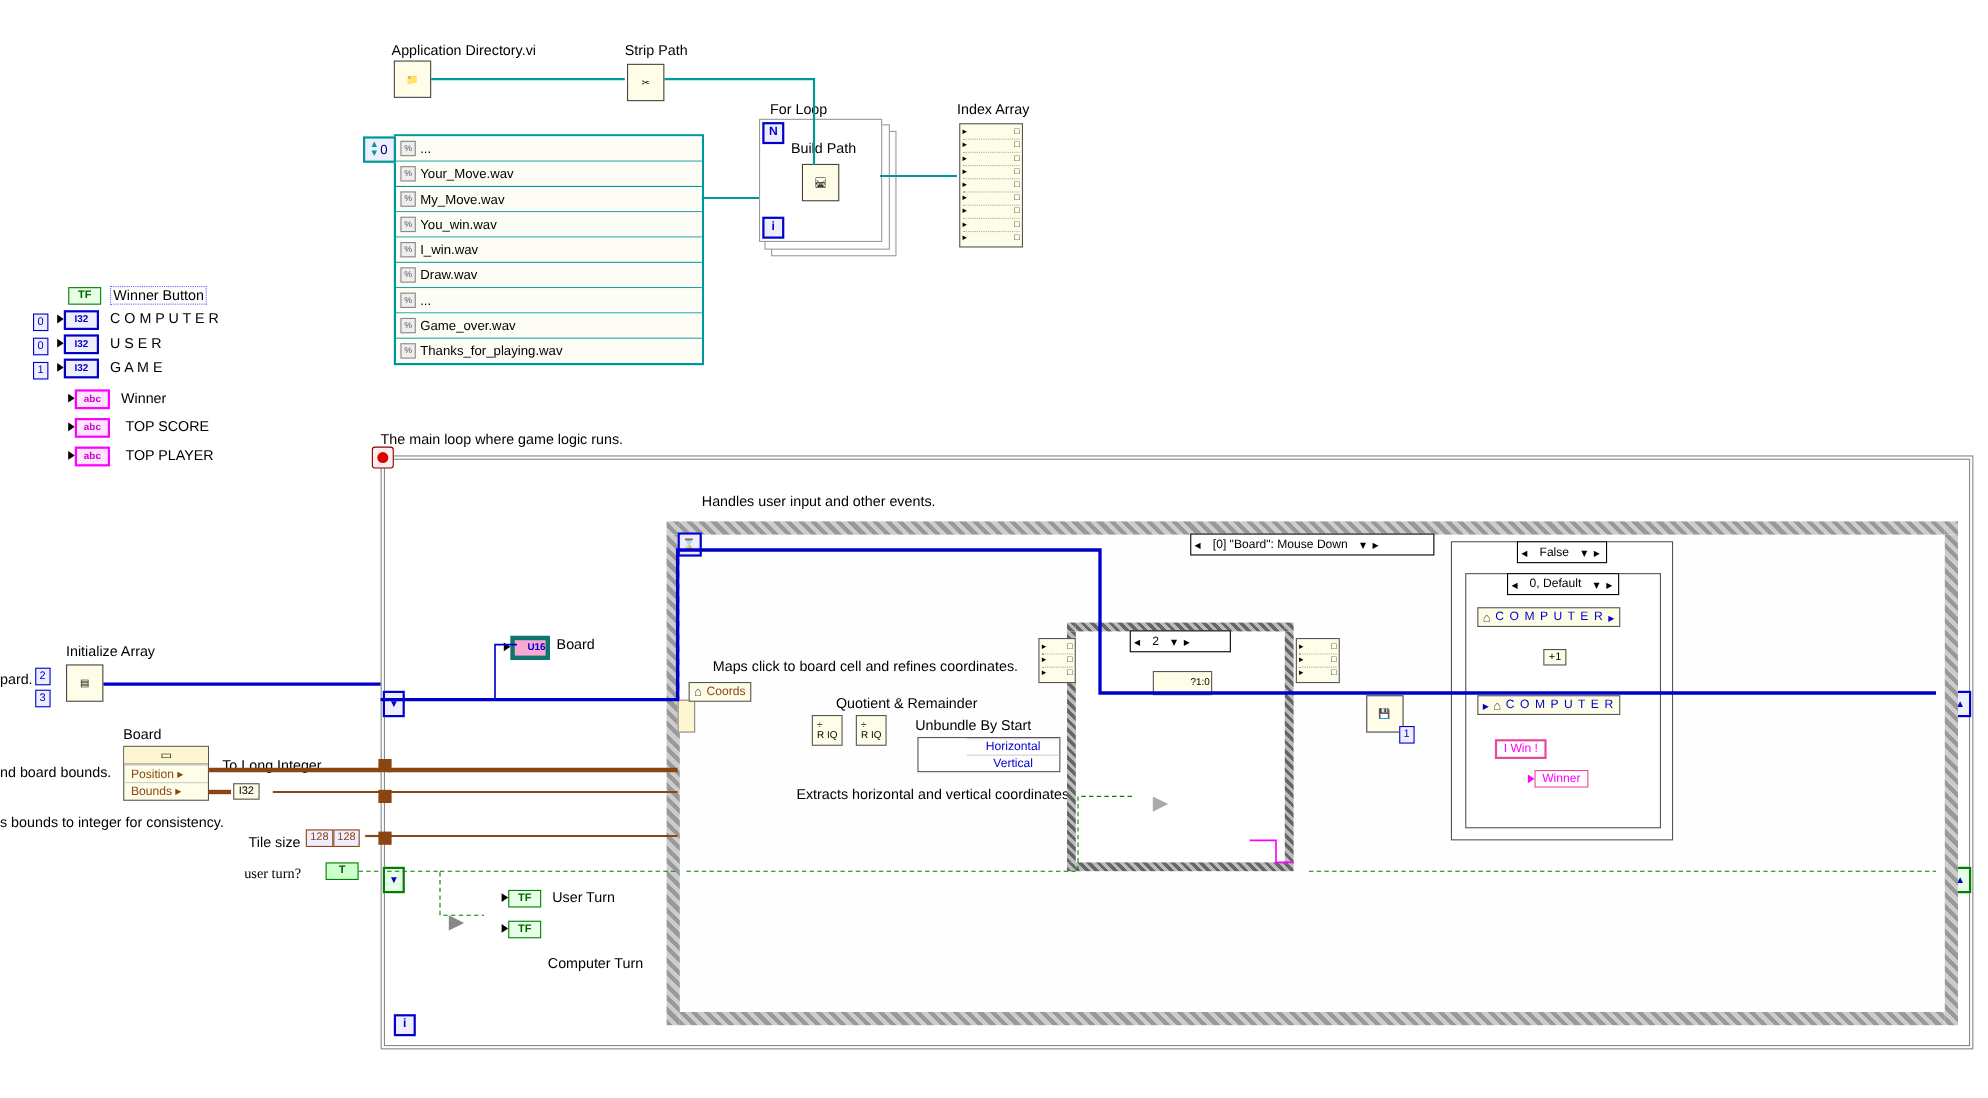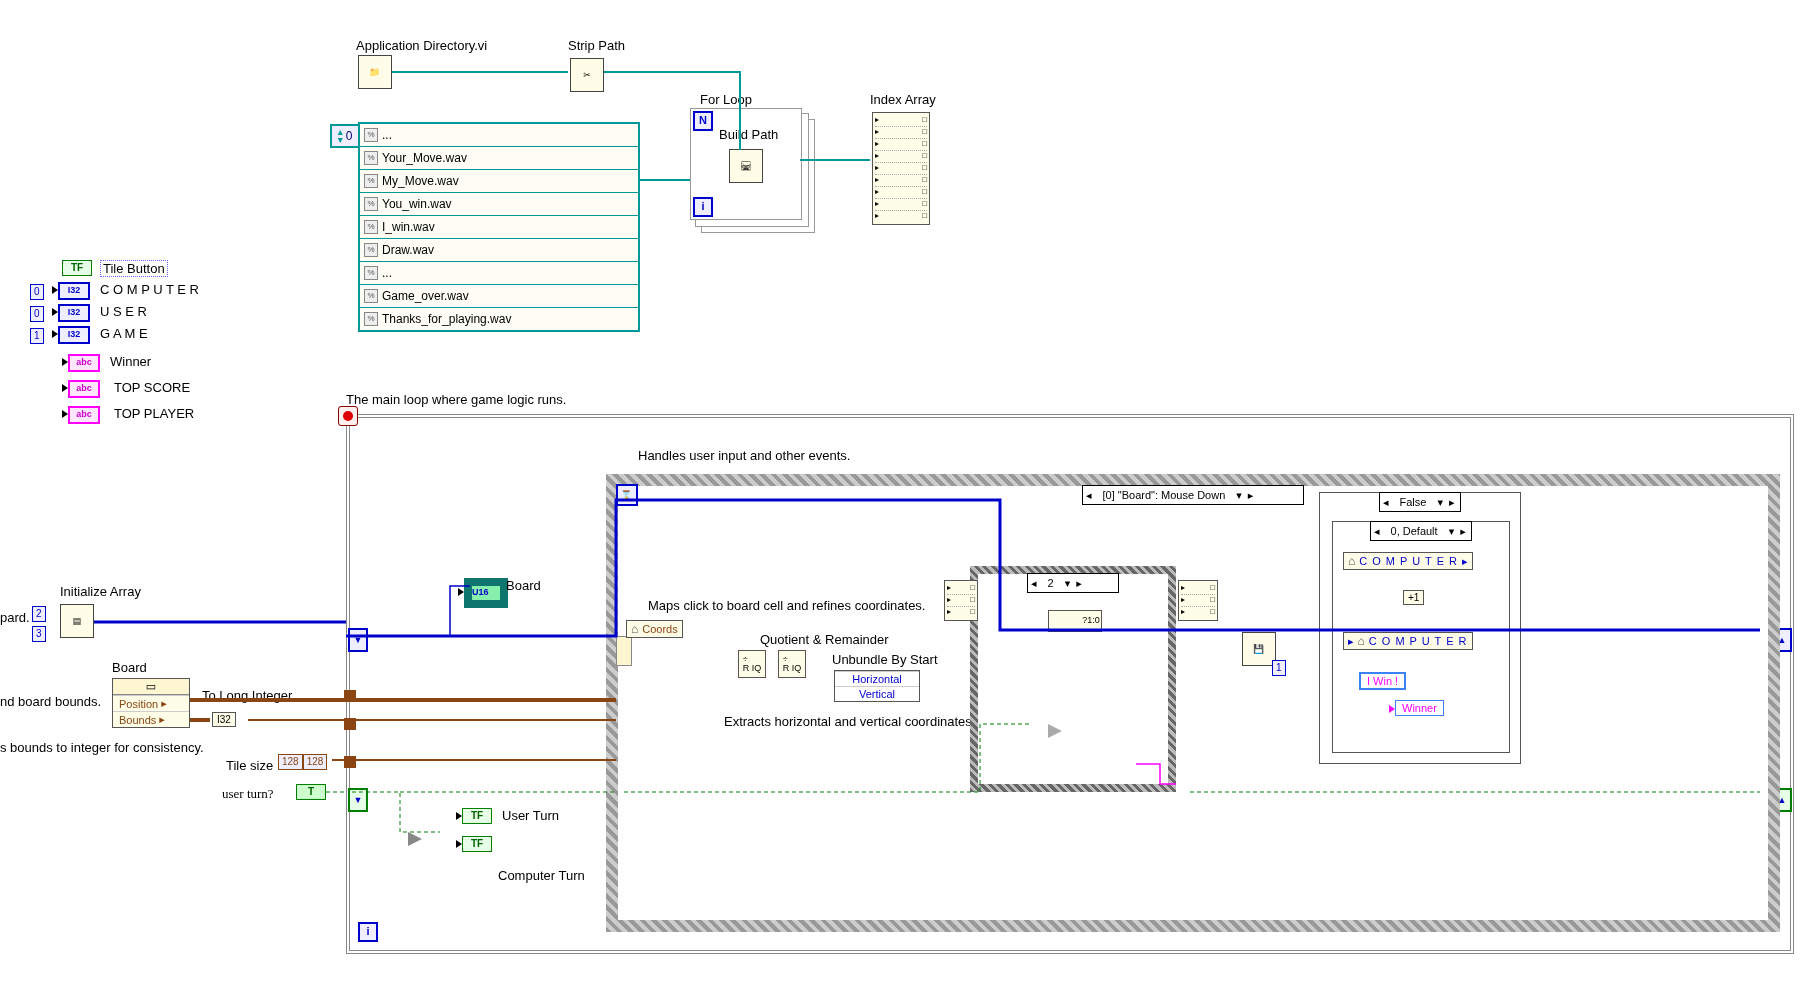--- a/index.html
+++ b/index.html
@@ -2,21 +2,21 @@
 <html><head>
 <meta charset="utf-8">
 <style>
   body { margin:0; padding:0; background:#fff; font-family:"Segoe UI",Tahoma,sans-serif; font-size:12px; color:#000; width:1807px; height:998px; position:relative; overflow:hidden; }
   .abs { position:absolute; }
   .label { position:absolute; font-size:13px; color:#000; white-space:nowrap; }
   
   .tf-term { display:inline-block; width:28px; height:14px; border:1px solid #008000; background:#e6ffe6; color:#006400; font-weight:bold; font-size:10px; text-align:center; line-height:13px; }
   .i32-term { display:inline-block; width:28px; height:14px; border:2px solid #0000cc; background:#eef; color:#0000cc; font-weight:bold; font-size:9px; text-align:center; line-height:13px; }
   .abc-term { display:inline-block; width:28px; height:14px; border:2px solid #ff00ff; background:#ffe6ff; color:#cc00cc; font-weight:bold; font-size:9px; text-align:center; line-height:13px; }
-  .u16-term { display:inline-block; width:28px; height:14px; border:8px solid #0f766e; background:#86efac; color:#0000cc; font-weight:bold; font-size:9px; text-align:left; line-height:13px; }
+  .u16-term { display:inline-block; width:28px; height:14px; border:4px solid #0f766e; background:#f9a8d4; color:#0000cc; font-weight:bold; font-size:9px; text-align:right; line-height:13px; }
   .tri-ind { display:inline-block; width:0; height:0; border-top:4px solid transparent; border-bottom:4px solid transparent; border-left:6px solid #000; vertical-align:middle; }
   .const-box { display:inline-block; padding:0 3px; height:14px; border:1px solid #0000cc; background:#eef; color:#0000cc; font-size:10px; line-height:14px; text-align:center; }
   
   .vi-icon { width:32px; height:32px; border:1px solid #444; background:#fffde7; display:flex; align-items:center; justify-content:center; font-size:9px; }
   
   .arr-frame { border:2px solid #009999; background:#fff; }
   .arr-idx { position:absolute; left:-30px; top:0; width:26px; height:20px; border:2px solid #009999; background:#eef; display:flex; align-items:center; justify-content:center; }
   .arr-idx .spin { font-size:10px; line-height:8px; color:#009999; }
   .arr-row { border-bottom:1px solid #009999; height:22px; display:flex; align-items:center; padding-left:4px; background:#fdfdf5; }
   .path-prefix { width:12px; height:12px; border:1px solid #888; background:#eee; margin-right:4px; font-size:8px; text-align:center; line-height:11px; color:#555;}
@@ -49,21 +49,21 @@
   .sr-right::after{content:"▲";color:#0000cc;font-size:9px;}
   .timeout-glyph { width:18px; height:18px; border:2px solid #0000cc; background:#eef; display:flex; align-items:center; justify-content:center; font-size:10px; color:#0000cc;}
   .stop-term { width:18px; height:18px; border:1px solid #800; background:#ffeeee; border-radius:3px; position:relative;}
   .stop-term::after{content:"";position:absolute;inset:4px;background:#d00;border-radius:50%;}
   .not-gate { width:0;height:0;border-top:7px solid transparent;border-bottom:7px solid transparent;border-left:14px solid #888; position:relative;}
   .prop-node { border:1px solid #555; background:#fefde7; font-size:11px; }
   .prop-head { background:#fdf6d0; border-bottom:1px solid #888; padding:1px 4px; text-align:center;}
   .prop-row { border-top:1px solid #ccc; padding:1px 6px; color:#8b4513; display:flex; align-items:center; gap:3px;}
   .local-var { border:1px solid #555; background:#fdfde7; padding:1px 4px; font-size:11px; display:flex; align-items:center; gap:4px; color:#0000cc;}
   .house-icon::before { content:"⌂"; color:#555; font-size:12px;}
-  .pink-label { border:2px solid #3b82f6; background:#fff; color:#ff00ff; padding:1px 6px; font-size:11px; display:inline-block;}
+  .pink-label { border:2px solid #ec4899; background:#fff; color:#ff00ff; padding:1px 6px; font-size:11px; display:inline-block;}
   .idx-arr-node { border:1px solid #555; background:#fefde7; width:52px; padding:2px; font-size:8px;}
   .idx-arr-row { display:flex; justify-content:space-between; border-bottom:1px dotted #aaa; height:11px;}
   .qr-node { width:26px;height:26px;border:1px solid #555;background:#fefde7;font-size:9px;display:flex;flex-direction:column;align-items:center;justify-content:center;line-height:9px;}
   .unbundle { border:1px solid #555; background:#fff; font-size:11px; }
   .unbundle .row{ padding:1px 6px; color:#0000cc; border-top:1px solid #ccc; text-align:center;}
   .sel-node { width:20px;height:20px;border:1px solid #555;background:#fefde7;font-size:9px;text-align:center;line-height:18px;}
 </style>
 </head>
 <body>
 
@@ -158,21 +158,21 @@
       <span class="path-prefix">%</span>
       <span>Game_over.wav</span>
     </div>
   <div class="arr-row" style="border-bottom:none;">
       <span class="path-prefix">%</span>
       <span>Thanks_for_playing.wav</span>
     </div>
 </div>
 
 <div class="abs" style="left:62px; top:260px;"><span class="tf-term">TF</span></div>
-<div class="label" style="left:100px; top:260px; border:1px dotted #66f; padding:0 2px;">Tile Button</div>
+<div class="label" style="left:100px; top:260px; border:1px dotted #66f; padding:0 2px;">Winner Button</div>
 
 <div class="abs" style="left:30px; top:284px;"><span class="const-box">0</span></div>
 <div class="abs" style="left:52px; top:282px;"><span class="tri-ind"></span><span class="i32-term">I32</span></div>
 <div class="label" style="left:100px; top:282px;">C  O  M  P  U  T  E  R</div>
 
 <div class="abs" style="left:30px; top:306px;"><span class="const-box">0</span></div>
 <div class="abs" style="left:52px; top:304px;"><span class="tri-ind"></span><span class="i32-term">I32</span></div>
 <div class="label" style="left:100px; top:304px;">U  S  E  R</div>
 
 <div class="abs" style="left:30px; top:328px;"><span class="const-box">1</span></div>
@@ -265,21 +265,21 @@
           <span class="house-icon"></span>
           <span>Coords</span>
         </span>
       </div>
 
      <div class="label" style="left:142px; top:146px;">Quotient &amp; Remainder</div>
      <div class="abs qr-node" style="left:120px; top:164px;">÷<br>R IQ</div>
      <div class="abs qr-node" style="left:160px; top:164px;">÷<br>R IQ</div>
 
      <div class="label" style="left:214px; top:166px;">Unbundle By Start</div>
-     <div class="abs unbundle" style="left:216px; top:184px; width:84px;">
+     <div class="abs unbundle" style="left:216px; top:184px; width:84px;padding-left:44px;">
         <div class="row">Horizontal</div>
         <div class="row">Vertical</div>
      </div>
      <div class="label" style="left:106px; top:228px;">Extracts horizontal and vertical coordinates.</div>
 
      <div class="abs stacked-seq" style="left:352px; top:80px; width:190px; height:210px;">
         <div class="case-sel" style="width:90px;">
           <span class="arrow">◂</span>
           <span class="txt">2</span>
           <span class="arrow">▾</span>

